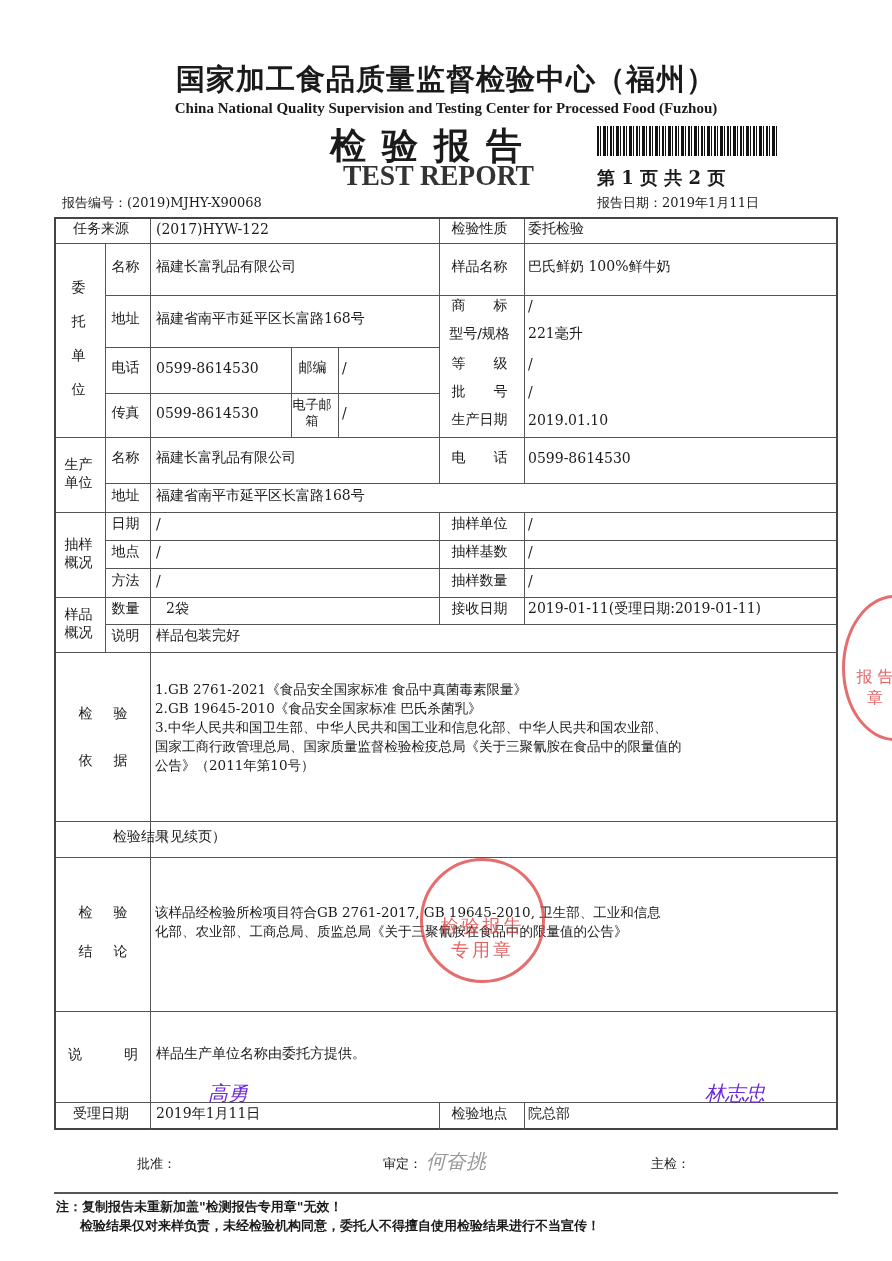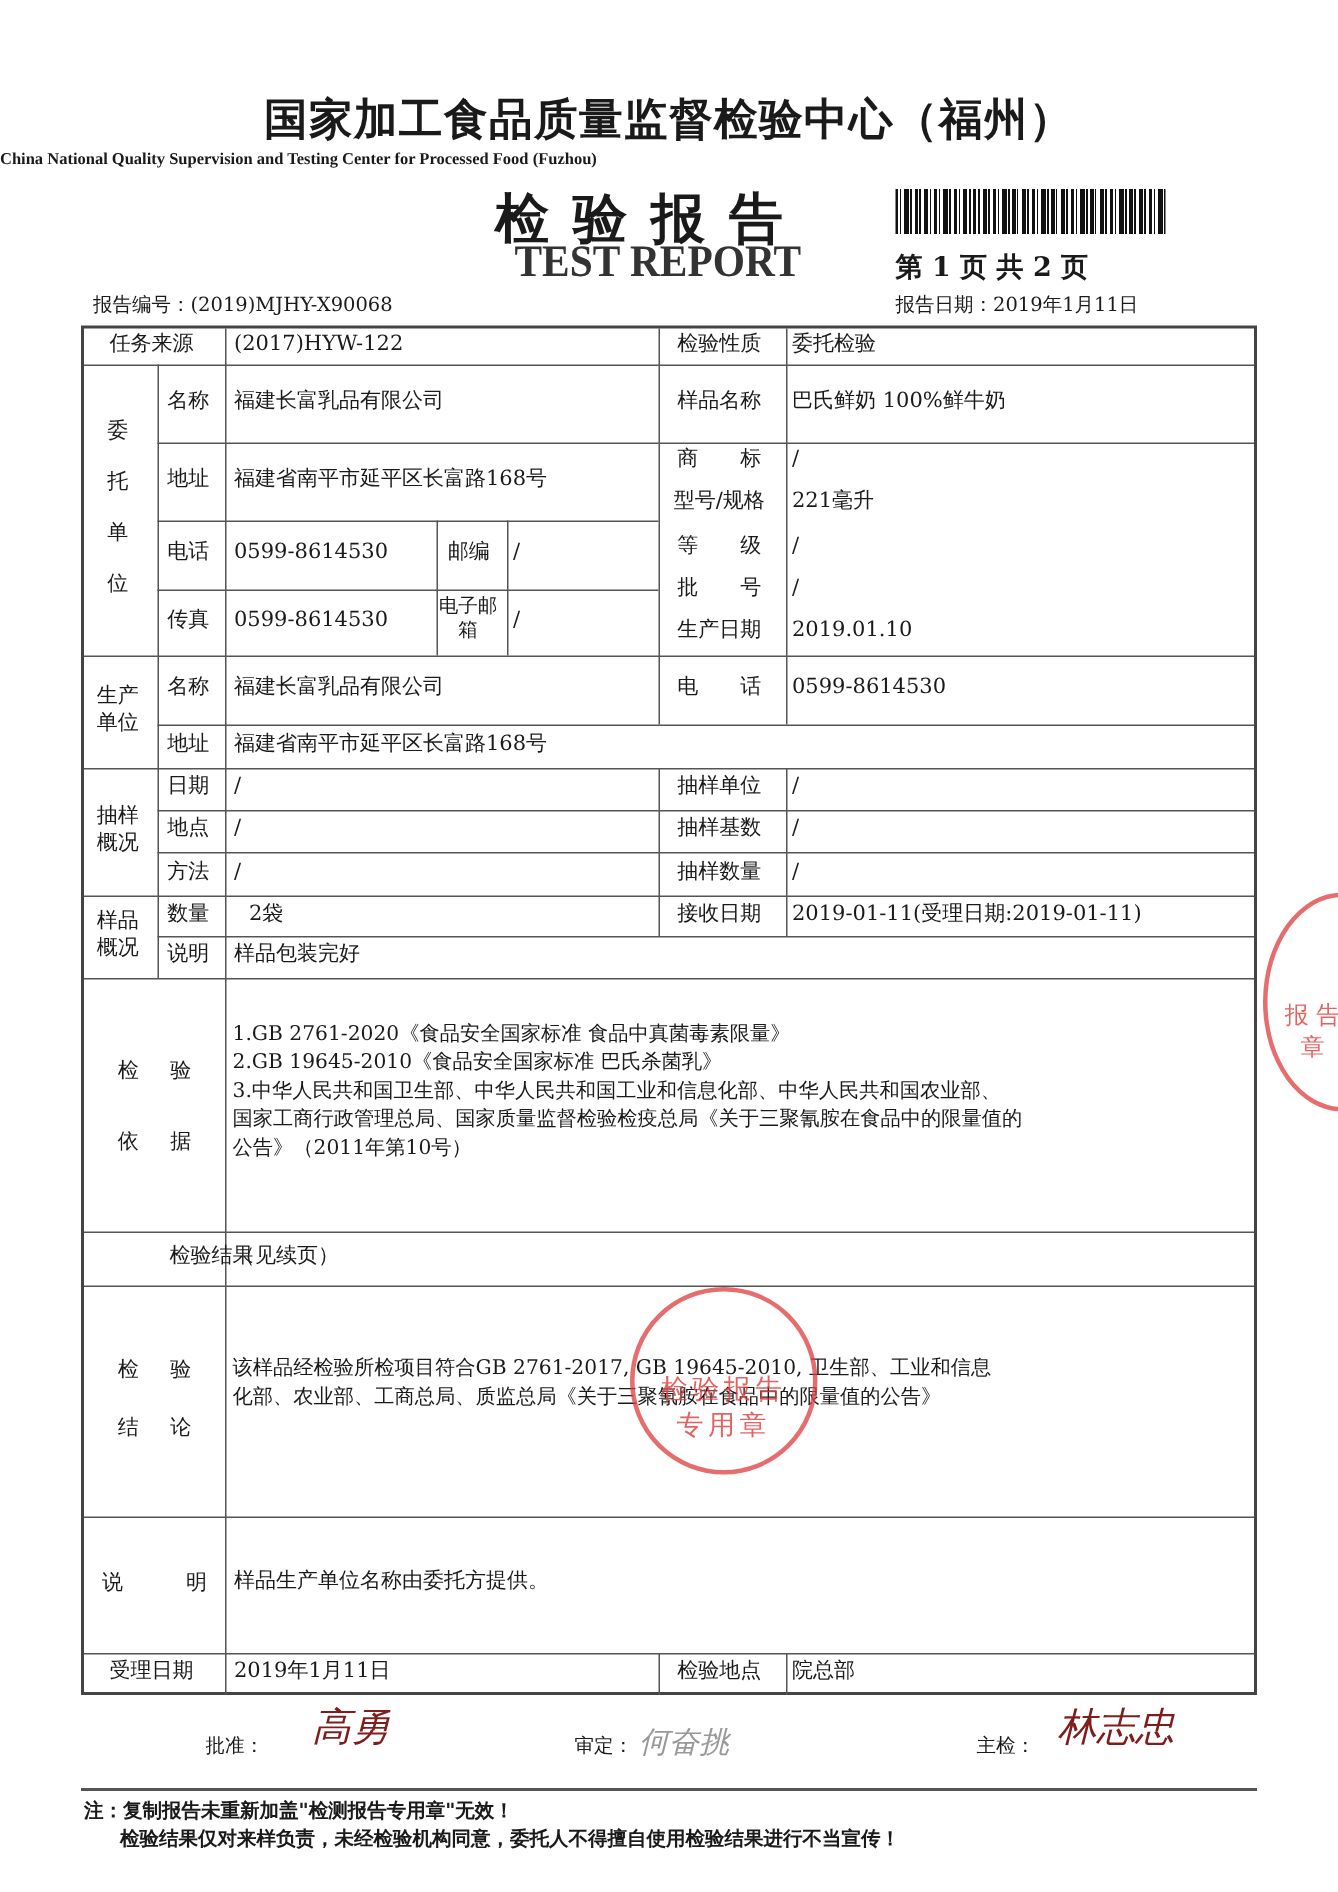--- a/index.html
+++ b/index.html
@@ -1,21 +1,21 @@
 <!DOCTYPE html>
 <html><head>
 <meta charset="utf-8">
 <style>
   html,body{margin:0;padding:0;}
   body{width:892px;height:1261px;background:#fff;position:relative;overflow:hidden;
        font-family:"DejaVu Serif","Liberation Serif",serif;color:#1a1a1a;}
   .abs{position:absolute;}
   .title-cn{left:0;width:892px;top:60px;text-align:center;font-size:29px;font-weight:bold;letter-spacing:1px;
             font-family:"DejaVu Sans","Liberation Sans",sans-serif;}
-  .title-en{left:0;width:892px;top:100px;text-align:left;font-size:11px;font-weight:bold;
+  .title-en{left:0;width:892px;top:100px;text-align:center;font-size:15px;font-weight:bold;
             font-family:"Liberation Serif",serif;}
   .report-cn{left:330px;top:122px;font-size:36px;font-weight:bold;letter-spacing:16px;
              font-family:"DejaVu Sans","Liberation Sans",sans-serif;}
   .report-en{left:343px;top:158px;font-size:30px;font-weight:bold;color:#333;
              font-family:"Liberation Serif",serif;transform:scaleX(0.92);transform-origin:left;}
   .barcode{left:597px;top:126px;width:180px;height:30px;
            background:repeating-linear-gradient(90deg,#111 0 2px,#fff 2px 3px,#111 3px 4px,#fff 4px 6px,#111 6px 9px,#fff 9px 10px,#111 10px 11px,#fff 11px 13px);}
   .page-info{left:597px;top:166px;font-size:18px;font-weight:bold;}
   .meta{font-size:13px;top:194px;}
   .meta-left{left:62px;}
@@ -23,21 +23,21 @@
   .grid{left:54px;top:217px;width:784px;height:913px;border:2px solid #444;box-sizing:border-box;}
   .ln{position:absolute;background:#555;}
   .h{height:1px;}
   .v{width:1px;}
   .cell{position:absolute;font-size:14px;display:flex;align-items:center;}
   .c{justify-content:center;text-align:center;}
   .lbl{font-family:"DejaVu Sans","Liberation Sans",sans-serif;font-size:14px;}
   .vert{flex-direction:column;line-height:34px;}
   .txt{font-size:13.5px;line-height:19px;}
   .sig-lbl{font-size:13px;top:1155px;}
-  .sig{font-family:"DejaVu Serif",serif;font-style:italic;font-size:26px;top:1134px;color:#7f1d1d;}
+  .sig{font-family:"DejaVu Serif",serif;font-style:italic;font-size:20px;top:1080px;color:#6d28d9;}
   .footer-line{left:54px;top:1192px;width:784px;height:2px;background:#555;}
   .note{font-size:13px;font-weight:bold;left:62px;font-family:"DejaVu Sans","Liberation Sans",sans-serif;}
   .stamp{border:3px solid rgba(220,60,60,0.75);border-radius:50%;color:rgba(220,60,60,0.8);
          display:flex;flex-direction:column;align-items:center;justify-content:flex-end;
          font-family:"DejaVu Sans",sans-serif;}
 </style>
 </head>
 <body>
 
 <div class="abs title-cn">国家加工食品质量监督检验中心（福州）</div>
@@ -148,21 +148,21 @@
 <div class="cell c lbl" style="left:103px;top:622px;width:45px;height:28px;">说明</div>
 <div class="cell" style="left:156px;top:622px;width:600px;height:28px;">样品包装完好</div>
 
 <div class="abs lbl" style="left:68px;top:705px;width:70px;height:70px;display:grid;grid-template-columns:1fr 1fr;row-gap:24px;text-align:center;">
   <span>检</span>
   <span>验</span>
   <span>依</span>
   <span>据</span>
 </div>
 <div class="abs txt" style="left:155px;top:680px;width:680px;">
-  <div>1.GB 2761-2020《食品安全国家标准 食品中真菌毒素限量》</div>
+  <div>1.GB 2761-2021《食品安全国家标准 食品中真菌毒素限量》</div>
   <div>2.GB 19645-2010《食品安全国家标准 巴氏杀菌乳》</div>
   <div>3.中华人民共和国卫生部、中华人民共和国工业和信息化部、中华人民共和国农业部、</div>
   <div>国家工商行政管理总局、国家质量监督检验检疫总局《关于三聚氰胺在食品中的限量值的</div>
   <div>公告》（2011年第10号）</div>
 </div>
 
 <div class="cell c lbl" style="left:54px;top:819px;width:94px;height:36px;padding-left:40px;">检验结果</div>
 <div class="cell" style="left:156px;top:819px;width:600px;height:36px;">（见续页）</div>
 
 <div class="abs lbl" style="left:68px;top:904px;width:70px;height:60px;display:grid;grid-template-columns:1fr 1fr;row-gap:18px;text-align:center;">

